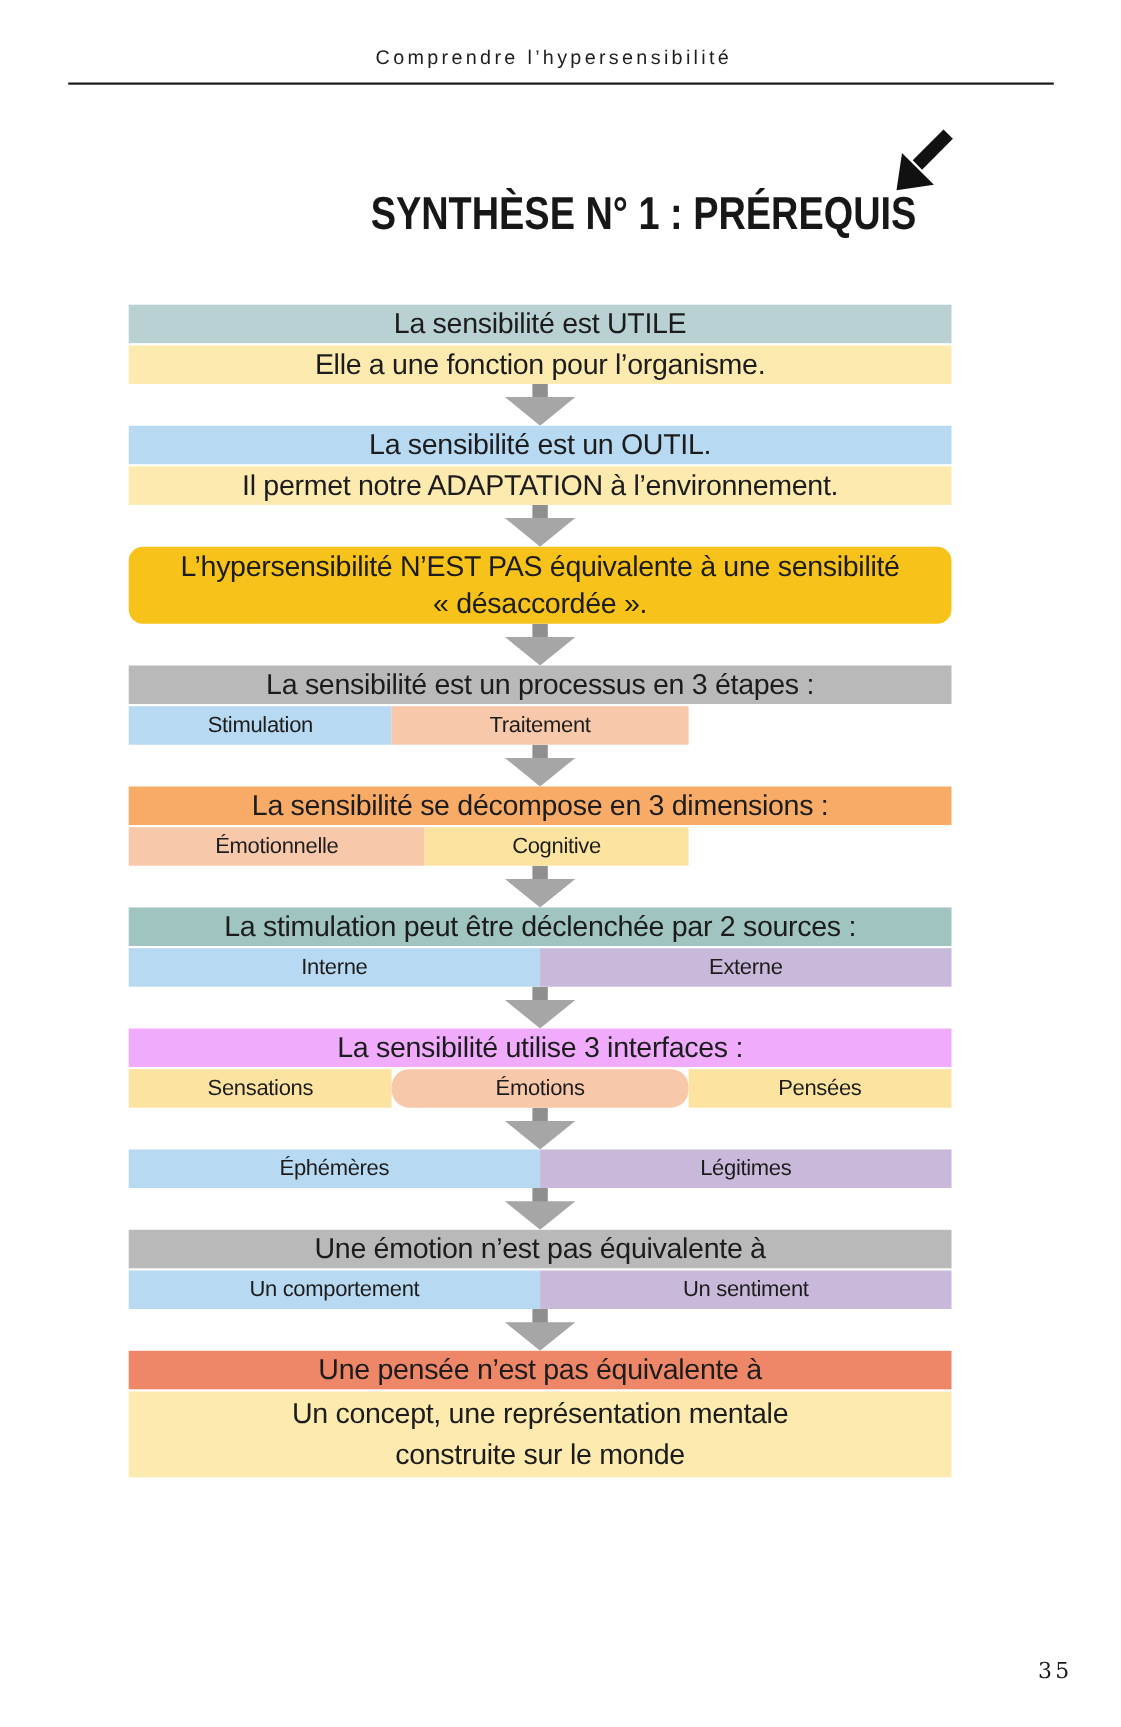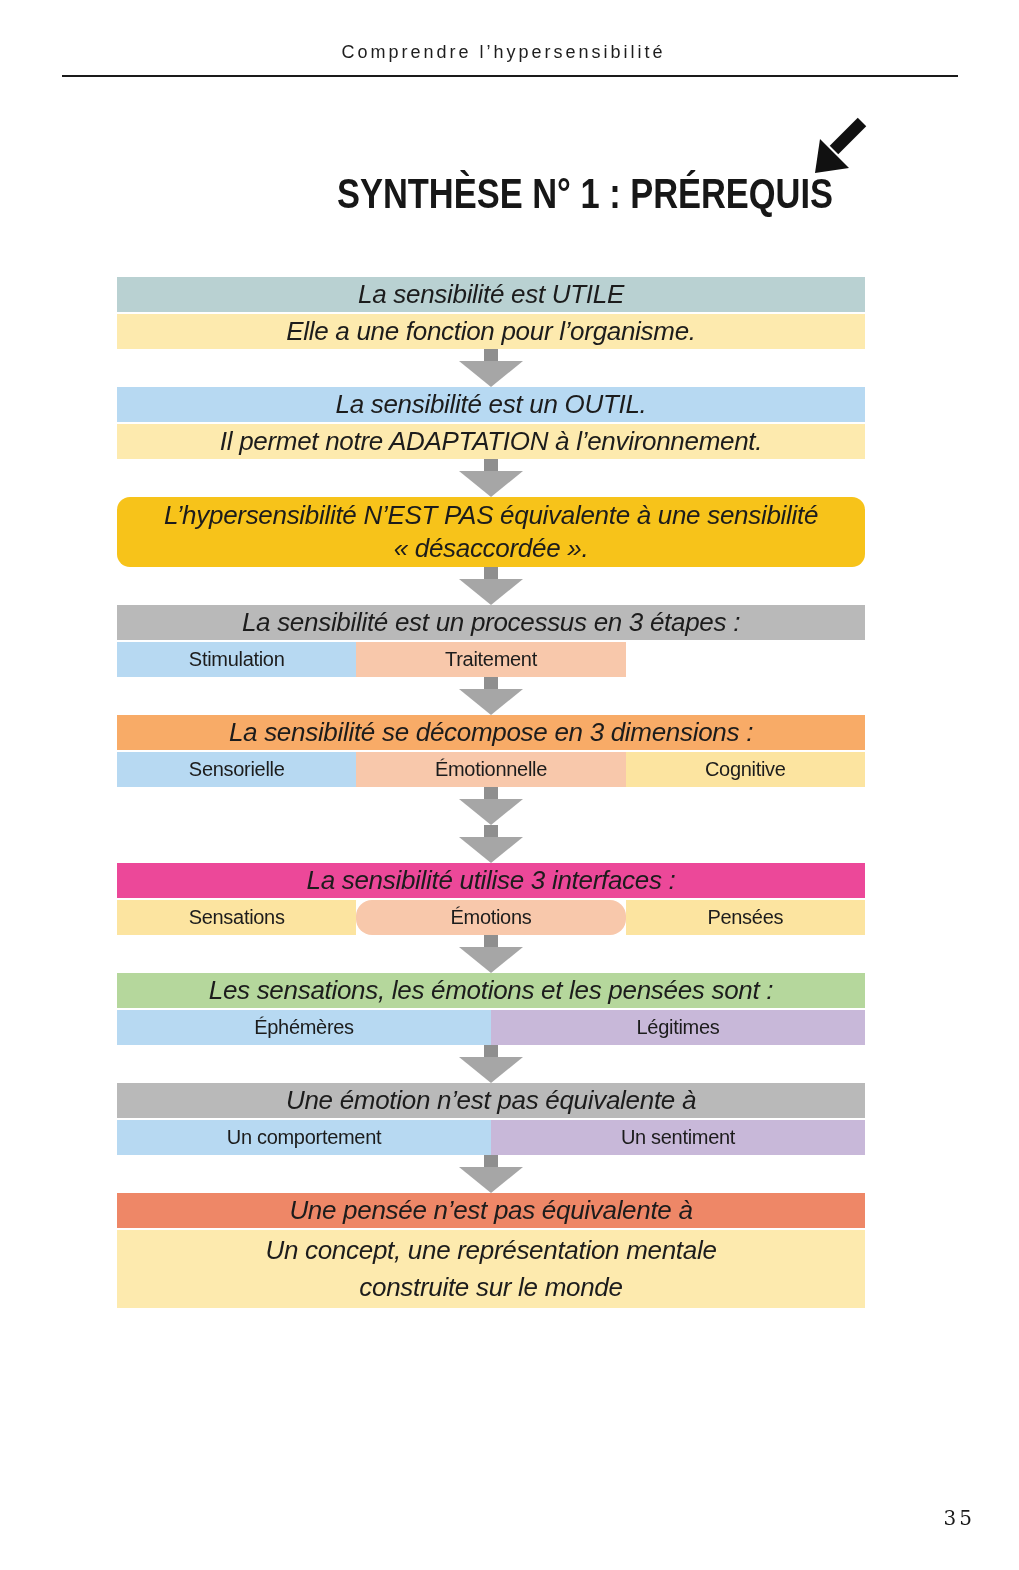--- a/index.html
+++ b/index.html
@@ -29,21 +29,20 @@
   }
   .flow{
     position:absolute;top:277px;left:117px;width:748px;
     display:flex;flex-direction:column;
   }
   .block{display:flex;flex-direction:column;gap:2px;}
   .row{
     width:100%;height:35px;line-height:35px;text-align:center;
     font-size:26px;letter-spacing:-0.3px;white-space:nowrap;
     overflow:hidden;
-    font-style:italic;
   }
   .row.multi{height:auto;padding:2px 0;}
   .row.multi .line{line-height:33px;white-space:nowrap;}
   .row.multi.tall .line{line-height:37px;}
   .cells{display:flex;width:100%;gap:0;}
   .cell{
     height:35px;line-height:35px;text-align:center;
     font-size:20px;letter-spacing:-0.3px;white-space:nowrap;overflow:hidden;
   }
   .flow-arrow{
@@ -110,53 +109,58 @@
     </div>
     <div class="flow-arrow">
       <svg width="70" height="38" viewBox="0 0 70 38" xmlns="http://www.w3.org/2000/svg">
         <rect x="28" y="0" width="14" height="14" fill="#8f8f8f"></rect>
         <polygon points="3,12 67,12 35,38" fill="#a6a6a6"></polygon>
       </svg>
     </div>
     <div class="block">
       <div class="row" style="background: rgb(248, 171, 103);">La sensibilité se décompose en 3 dimensions :</div>
       <div class="cells">
-        <div class="cell" style="background: rgb(183, 217, 242); flex: 0 0 32%;">Sensorielle</div>
         <div class="cell" style="background: rgb(248, 200, 171); flex: 0 0 36%;">Émotionnelle</div>
         <div class="cell" style="background: rgb(252, 228, 160); flex: 0 0 32%;">Cognitive</div>
       </div>
     </div>
     <div class="flow-arrow">
       <svg width="70" height="38" viewBox="0 0 70 38" xmlns="http://www.w3.org/2000/svg">
         <rect x="28" y="0" width="14" height="14" fill="#8f8f8f"></rect>
         <polygon points="3,12 67,12 35,38" fill="#a6a6a6"></polygon>
       </svg>
     </div>
+    <div class="block">
+      <div class="row" style="background: rgb(160, 196, 191);">La stimulation peut être déclenchée par 2 sources :</div>
+      <div class="cells">
+        <div class="cell" style="background: rgb(183, 217, 242); flex: 0 0 50%;">Interne</div>
+        <div class="cell" style="background: rgb(200, 184, 217); flex: 0 0 50%;">Externe</div>
+      </div>
+    </div>
     <div class="flow-arrow">
       <svg width="70" height="38" viewBox="0 0 70 38" xmlns="http://www.w3.org/2000/svg">
         <rect x="28" y="0" width="14" height="14" fill="#8f8f8f"></rect>
         <polygon points="3,12 67,12 35,38" fill="#a6a6a6"></polygon>
       </svg>
     </div>
     <div class="block">
-      <div class="row" style="background: #ec4899;">La sensibilité utilise 3 interfaces :</div>
+      <div class="row" style="background: #f0abfc;">La sensibilité utilise 3 interfaces :</div>
       <div class="cells">
         <div class="cell" style="background: rgb(252, 228, 160); flex: 0 0 32%;">Sensations</div>
         <div class="cell" style="background: rgb(248, 200, 171); flex: 0 0 36%; border-radius: 16px;">Émotions</div>
         <div class="cell" style="background: rgb(252, 228, 160); flex: 0 0 32%;">Pensées</div>
       </div>
     </div>
     <div class="flow-arrow">
       <svg width="70" height="38" viewBox="0 0 70 38" xmlns="http://www.w3.org/2000/svg">
         <rect x="28" y="0" width="14" height="14" fill="#8f8f8f"></rect>
         <polygon points="3,12 67,12 35,38" fill="#a6a6a6"></polygon>
       </svg>
     </div>
     <div class="block">
-      <div class="row" style="background: rgb(181, 215, 156);">Les sensations, les émotions et les pensées sont :</div>
       <div class="cells">
         <div class="cell" style="background: rgb(183, 217, 242); flex: 0 0 50%;">Éphémères</div>
         <div class="cell" style="background: rgb(200, 184, 217); flex: 0 0 50%;">Légitimes</div>
       </div>
     </div>
     <div class="flow-arrow">
       <svg width="70" height="38" viewBox="0 0 70 38" xmlns="http://www.w3.org/2000/svg">
         <rect x="28" y="0" width="14" height="14" fill="#8f8f8f"></rect>
         <polygon points="3,12 67,12 35,38" fill="#a6a6a6"></polygon>
       </svg>

